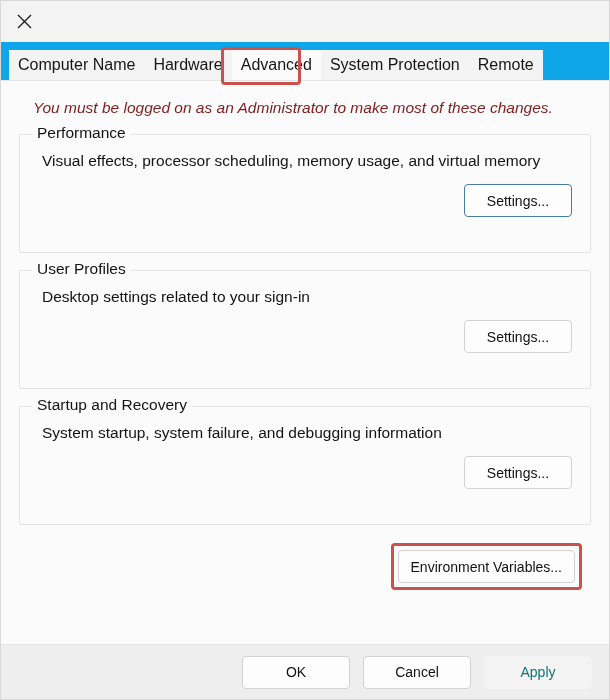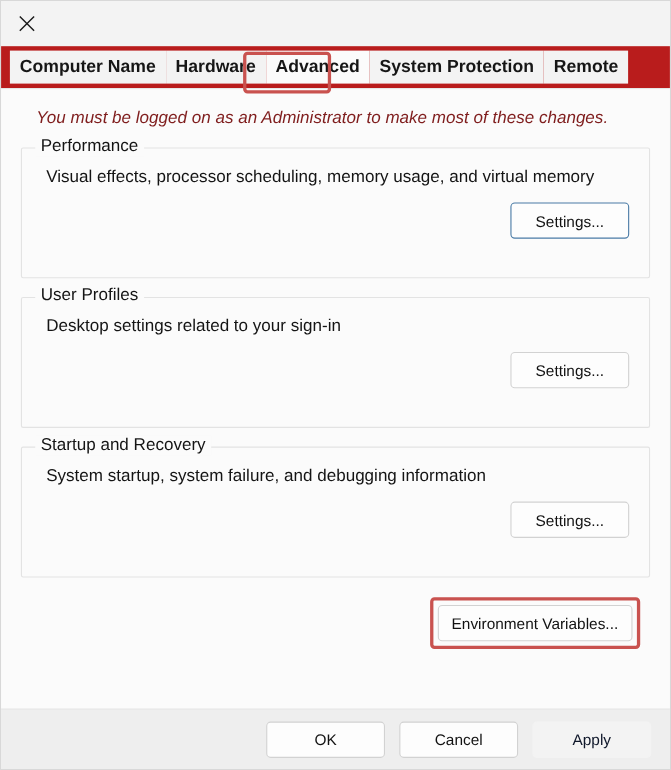--- a/index.html
+++ b/index.html
@@ -54,26 +54,25 @@
     cursor: default;
     flex: 0 0 46px;
   }
   .close-button svg { display: block; }
 
   
   .tabstrip {
     position: relative;
     height: 38px;
     flex: 0 0 38px;
-    background: #b91c1c;
-    display: flex;
-    align-items: center;
+    background: #0ea5e9;
+    display: flex;
+    align-items: flex-end;
     padding-left: 8px;
     box-sizing: border-box;
-    font-weight: bold;
   }
   .tab {
     position: relative;
     height: 30px;
     line-height: 30px;
     padding: 0 9px;
     font-size: 16px;
     color: #161616;
     background: #f3f3f3;
     white-space: nowrap;
@@ -166,21 +165,21 @@
     box-sizing: border-box;
     display: inline-flex;
     align-items: center;
     justify-content: center;
     white-space: nowrap;
   }
   .btn.focused {
     border: 1px solid #4a7ba6;
   }
   .btn.disabled {
-    color: #0f172a;
+    color: #0f766e;
     background: #f3f3f3;
     border: 1px solid #f3f3f3;
   }
 
   
   .env-row {
     position: relative;
     display: flex;
     justify-content: flex-end;
     padding-top: 25px;

